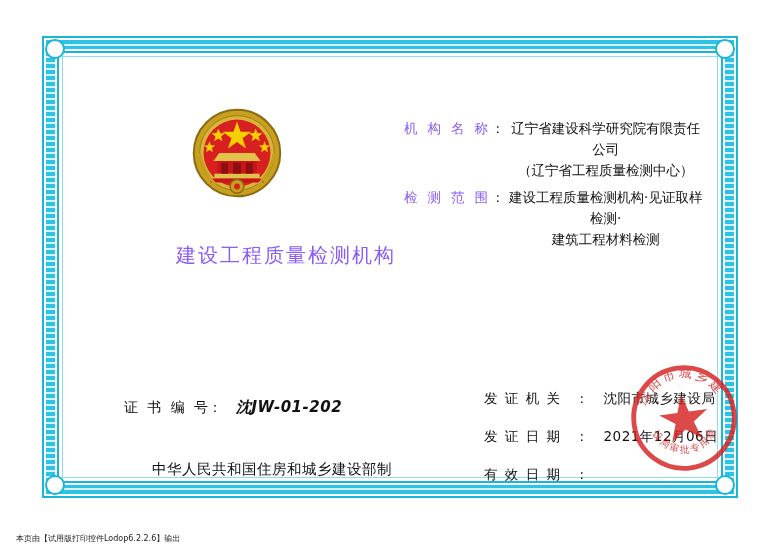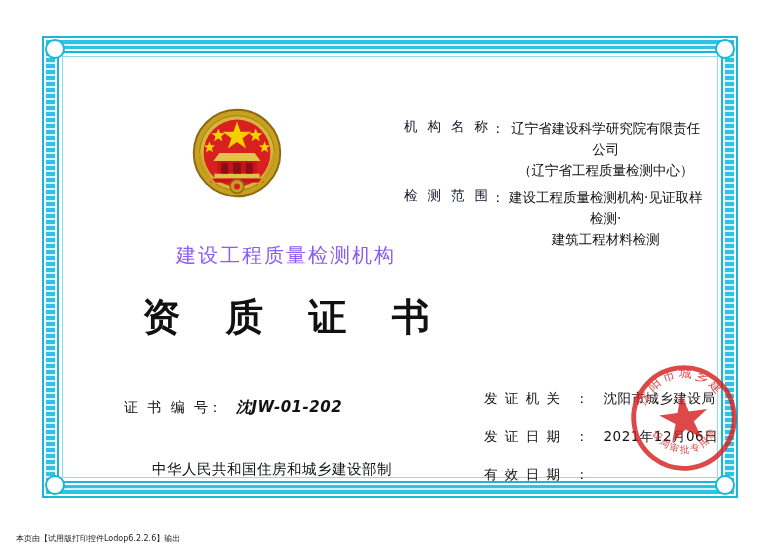--- a/index.html
+++ b/index.html
@@ -116,22 +116,21 @@
     align-items: flex-start;
     margin-bottom: 6px;
   }
   .info-label {
     width: 84px;
     flex: none;
     text-align: justify;
     text-align-last: justify;
     letter-spacing: 0px;
     white-space: nowrap;
-    color: #0f172a;
-    font-family: Liberation Mono, monospace;
+    color: #8b5cf6;
   }
   .info-colon { flex: none; padding: 0 3px; }
   .info-value { flex: 1; text-align: center; }
   .info-value .line2 { display: block; }
 
   
   #title-sub {
     position: absolute;
     top: 182px;
     left: 0;
@@ -298,21 +297,20 @@
         <span class="info-label">检测范围</span>
         <span class="info-colon">：</span>
         <span class="info-value">
           <span>建设工程质量检测机构·见证取样检测·</span>
           <span class="line2">建筑工程材料检测</span>
         </span>
       </div>
     </div>
 
     <div id="title-sub">建设工程质量检测机构</div>
-    <div id="title-main">资 质 证 书</div>
 
     <div id="cert-no">
       <span class="lbl">证书编号</span>
       <span>：</span>
       <span class="val">沈JW-01-202</span>
     </div>
 
     <div id="issuer-org">中华人民共和国住房和城乡建设部制</div>
 
     <div id="right-block">

